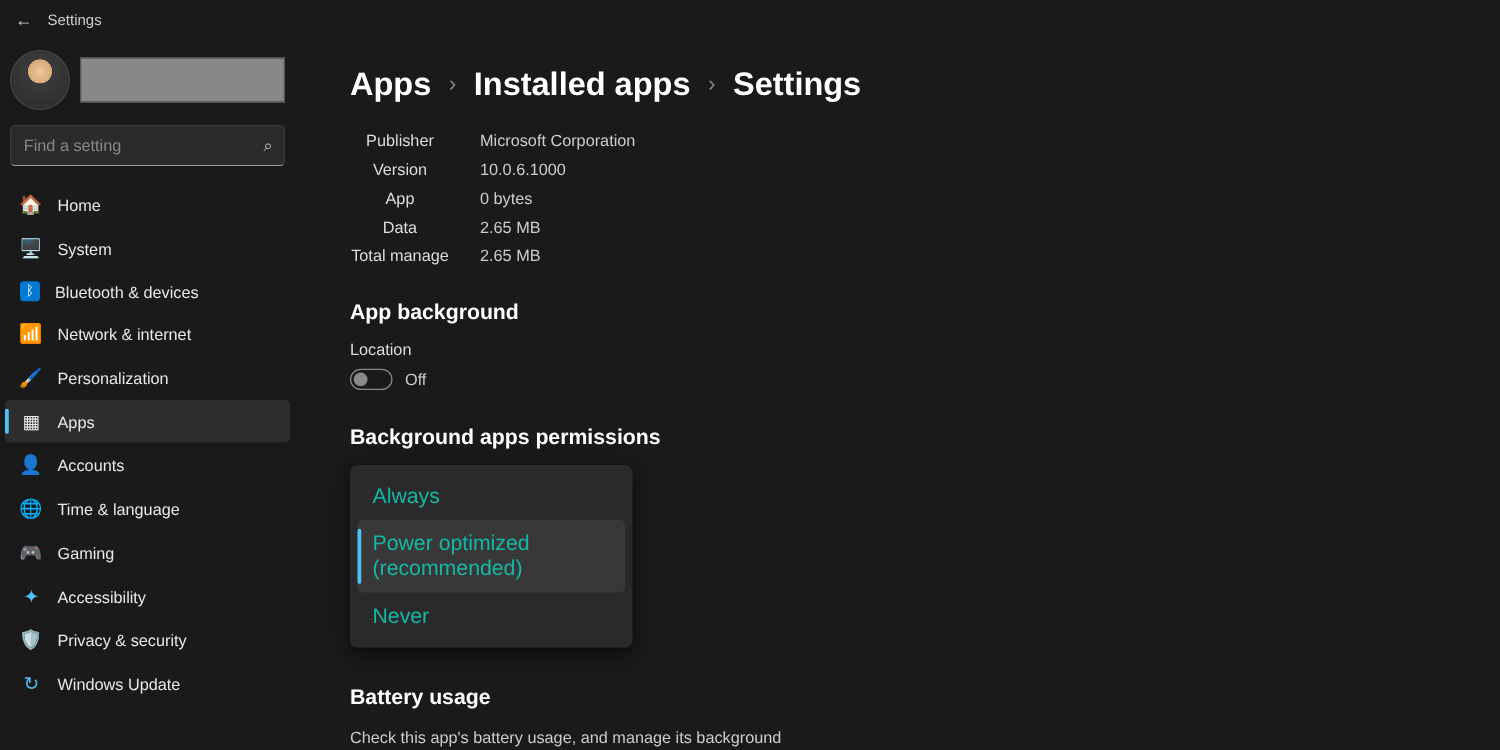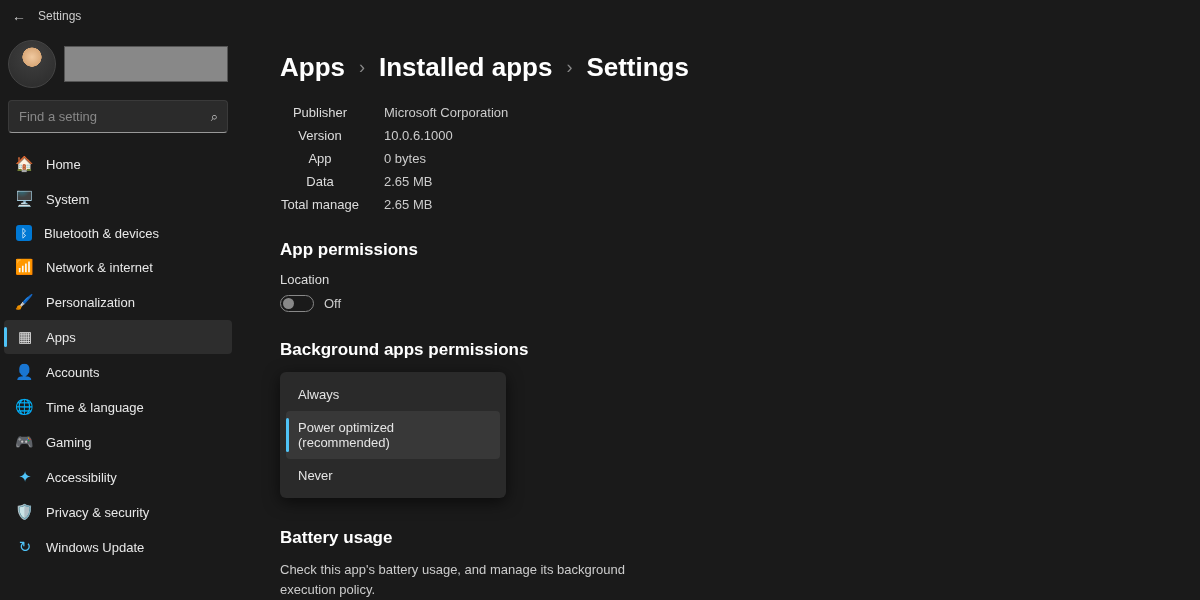--- a/index.html
+++ b/index.html
@@ -28,21 +28,21 @@
 .section-title { font-size: 17px; font-weight: 600; margin-bottom: 12px; margin-top: 6px; }
 .spec-table { display: grid; grid-template-columns: 80px auto; row-gap: 8px; column-gap: 24px; font-size: 13px; color: #cccccc; margin-bottom: 28px; }
 .spec-label { color: #dddddd; text-align: center; }
 .spec-value { color: #cccccc; }
 .perm-label { font-size: 13px; color: #dddddd; margin-bottom: 8px; }
 .toggle-row { display: flex; align-items: center; gap: 10px; margin-bottom: 28px; }
 .toggle { width: 34px; height: 17px; border: 1px solid #888; border-radius: 10px; position: relative; background: #1a1a1a; cursor: pointer; }
 .toggle::after { content: ""; position: absolute; left: 2px; top: 2px; width: 11px; height: 11px; border-radius: 50%; background: #888; }
 .toggle-label { font-size: 13px; color: #cccccc; }
 .dropdown-menu { background: #2a2a2a; border-radius: 6px; padding: 6px; width: 226px; box-shadow: 0 4px 16px rgba(0,0,0,0.6); margin-top: 6px; }
-.dropdown-item { padding: 9px 12px; font-size: 13px; border-radius: 4px; cursor: pointer; color: #e5e5e5; }
+.dropdown-item { padding: 9px 12px; font-size: 17px; border-radius: 4px; cursor: pointer; color: #14b8a6; }
 .dropdown-item.selected { background: #383838; position: relative; }
 .dropdown-item.selected::before { content: ""; position: absolute; left: 0; top: 7px; bottom: 7px; width: 3px; background: #4fc3f7; border-radius: 2px; }
 .battery-desc { font-size: 13px; color: #cccccc; max-width: 370px; line-height: 1.5; margin-top: 4px; }
 .section-gap { margin-top: 30px; }
 </style>
 </head>
 <body>
 
 <div class="titlebar">
   <span class="back-btn">
@@ -128,21 +128,21 @@
       <div class="spec-label">Version</div>
       <div class="spec-value">10.0.6.1000</div>
       <div class="spec-label">App</div>
       <div class="spec-value">0 bytes</div>
       <div class="spec-label">Data</div>
       <div class="spec-value">2.65 MB</div>
       <div class="spec-label">Total manage</div>
       <div class="spec-value">2.65 MB</div>
     </div>
 
-    <div class="section-title">App permissions</div>
+    <div class="section-title">App background</div>
     <div class="perm-label">Location</div>
     <div class="toggle-row">
       <div class="toggle"></div>
       <span class="toggle-label">Off</span>
     </div>
 
     <div class="section-title">Background apps permissions</div>
     <div class="dropdown-menu">
       <div class="dropdown-item">Always</div>
       <div class="dropdown-item selected">Power optimized (recommended)</div>

